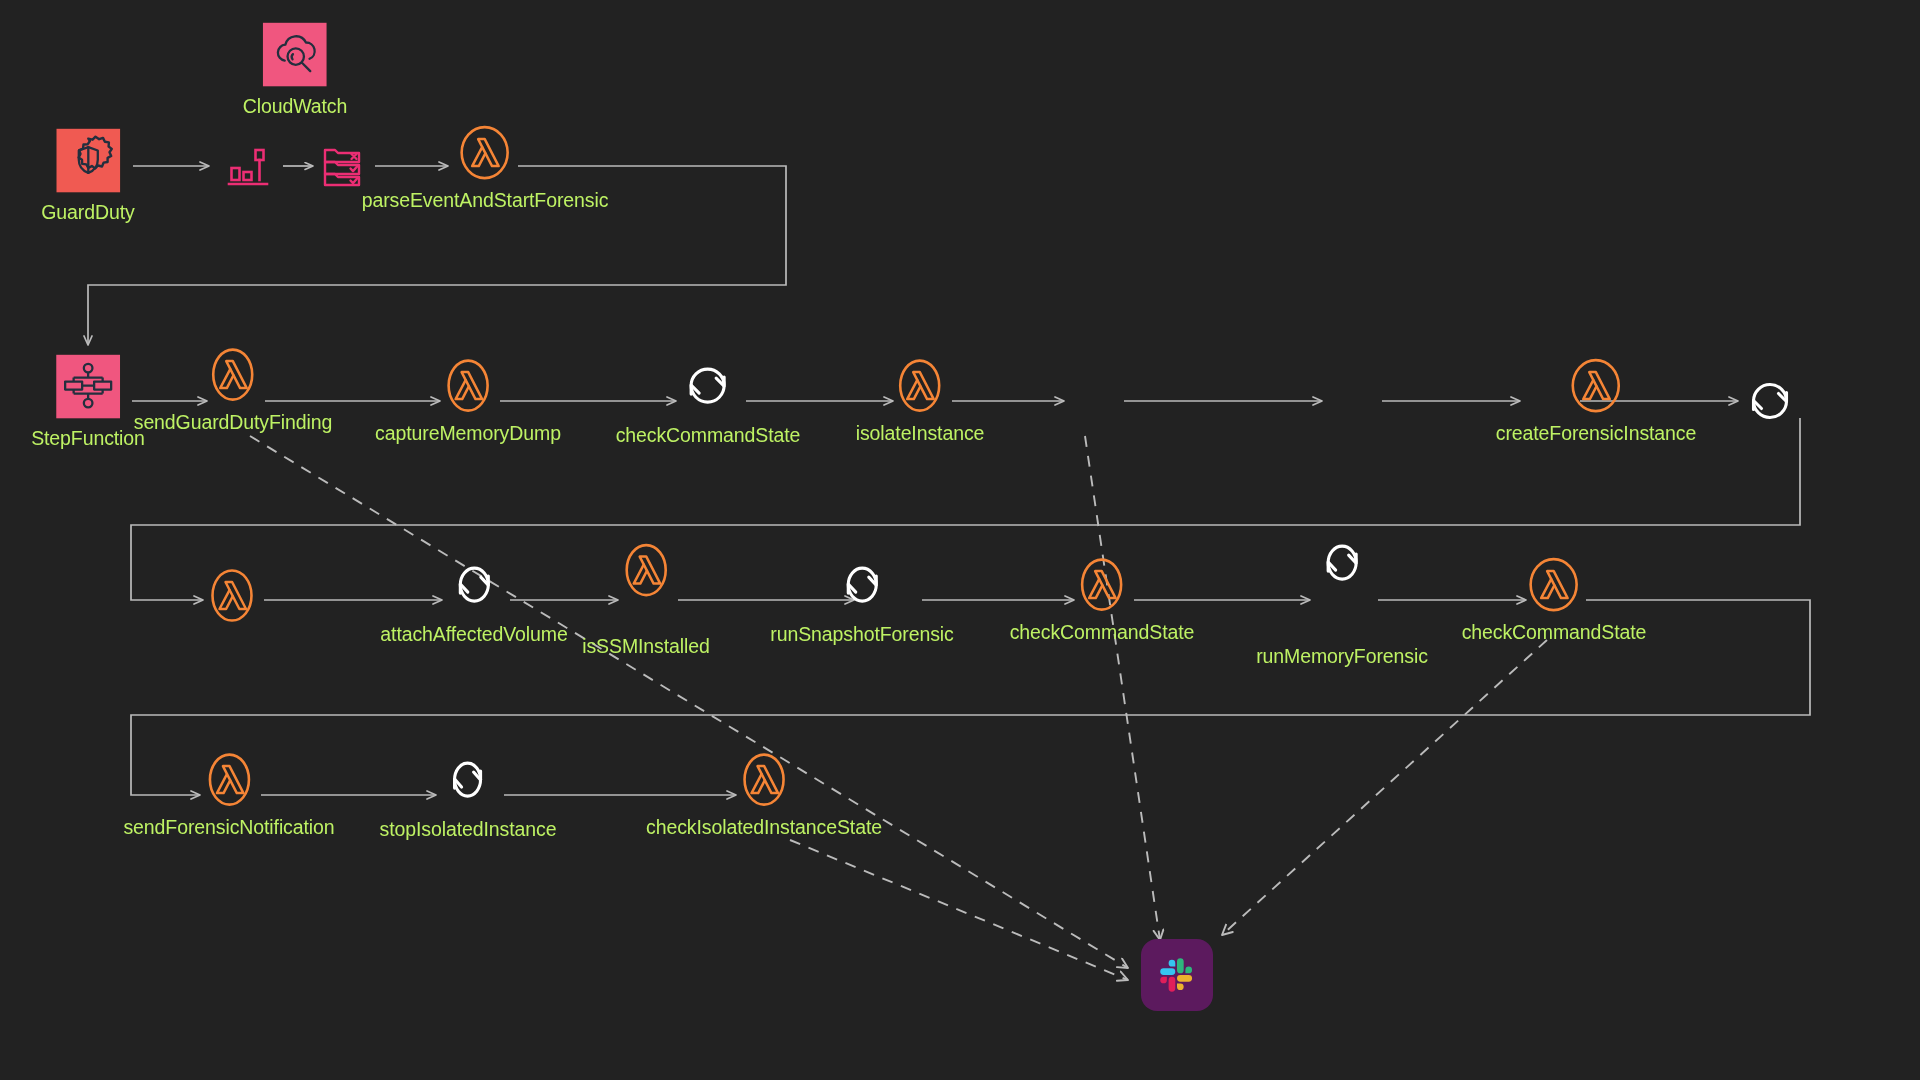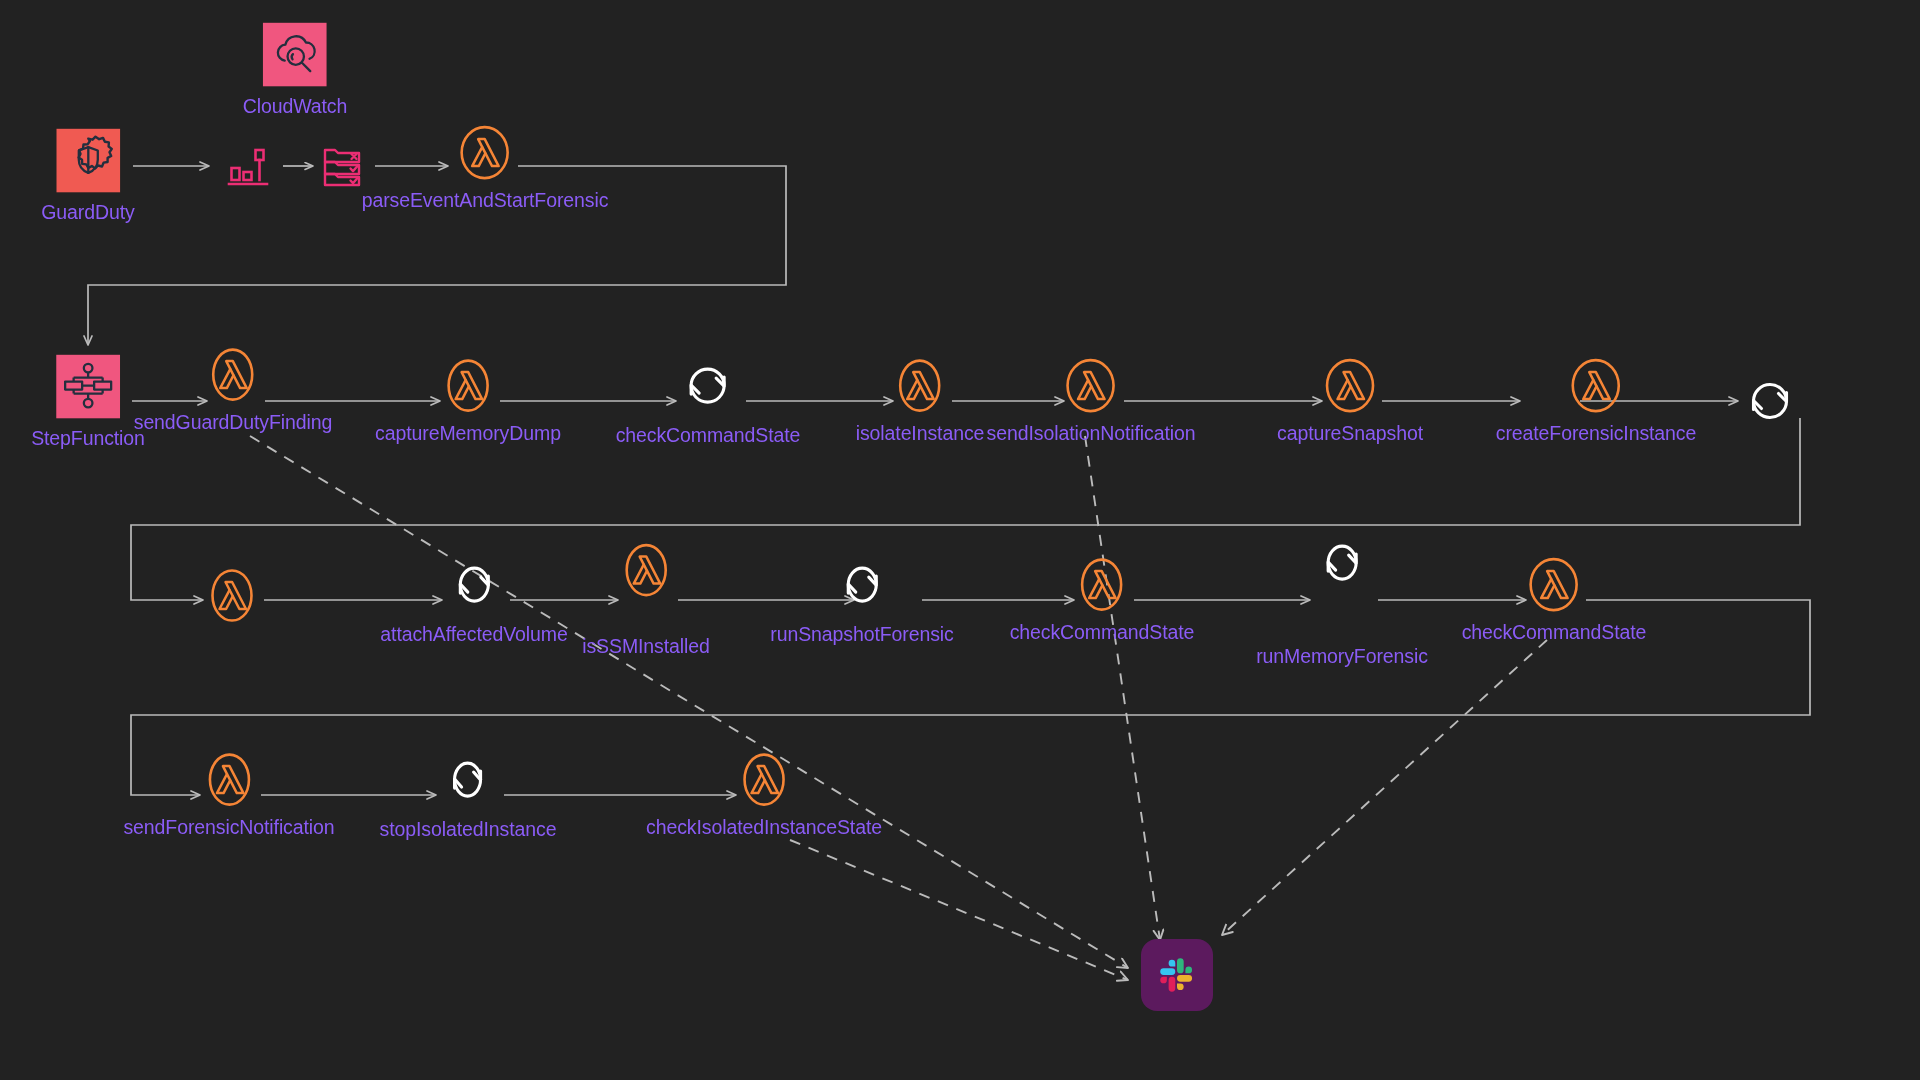--- a/index.html
+++ b/index.html
@@ -39,21 +39,21 @@
   }
   .node .glyph {
     display: flex;
     align-items: center;
     justify-content: center;
   }
   .node .label {
     margin-top: 9px;
     font-size: 19.5px;
     line-height: 1.12;
-    color: #8b5cf6;
+    color: #bef264;
     white-space: nowrap;
     text-align: center;
     letter-spacing: -0.1px;
   }
   .sq {
     width: 64px;
     height: 64px;
     display: block;
   }
   .lam {
@@ -286,45 +286,21 @@
         <ellipse cx="28" cy="28" rx="19.5" ry="25" fill="none" stroke="#F58536" stroke-width="2.6"></ellipse>
         <g fill="none" stroke="#F58536" stroke-width="2.5" stroke-linejoin="round" stroke-linecap="round">
           <path d="M21.5 14.5 h6.6 L42 41.5 h-6.6 z"></path>
           <path d="M25.5 22.6 L15.5 41.5 h6.6 l6.6 -12.7"></path>
         </g>
       </svg>
     </div>
     <div class="label">isolateInstance</div>
   </div>
 
-  <div class="node" style="left:1091px; top:401px;">
-    <div class="glyph">
-      <svg class="lam" viewBox="0 0 56 56">
-        <ellipse cx="28" cy="28" rx="23" ry="25.5" fill="none" stroke="#F58536" stroke-width="2.6"></ellipse>
-        <g fill="none" stroke="#F58536" stroke-width="2.5" stroke-linejoin="round" stroke-linecap="round">
-          <path d="M21.5 14.5 h6.6 L42 41.5 h-6.6 z"></path>
-          <path d="M25.5 22.6 L15.5 41.5 h6.6 l6.6 -12.7"></path>
-        </g>
-      </svg>
-    </div>
-    <div class="label">sendIsolationNotification</div>
-  </div>
-
-  <div class="node" style="left:1350px; top:401px;">
-    <div class="glyph">
-      <svg class="lam" viewBox="0 0 56 56">
-        <ellipse cx="28" cy="28" rx="23" ry="25.5" fill="none" stroke="#F58536" stroke-width="2.6"></ellipse>
-        <g fill="none" stroke="#F58536" stroke-width="2.5" stroke-linejoin="round" stroke-linecap="round">
-          <path d="M21.5 14.5 h6.6 L42 41.5 h-6.6 z"></path>
-          <path d="M25.5 22.6 L15.5 41.5 h6.6 l6.6 -12.7"></path>
-        </g>
-      </svg>
-    </div>
-    <div class="label">captureSnapshot</div>
-  </div>
+
 
   <div class="node" style="left:1548px; top:401px;margin-left:48px;">
     <div class="glyph">
       <svg class="lam" viewBox="0 0 56 56">
         <ellipse cx="28" cy="28" rx="23" ry="25.5" fill="none" stroke="#F58536" stroke-width="2.6"></ellipse>
         <g fill="none" stroke="#F58536" stroke-width="2.5" stroke-linejoin="round" stroke-linecap="round">
           <path d="M21.5 14.5 h6.6 L42 41.5 h-6.6 z"></path>
           <path d="M25.5 22.6 L15.5 41.5 h6.6 l6.6 -12.7"></path>
         </g>
       </svg>

